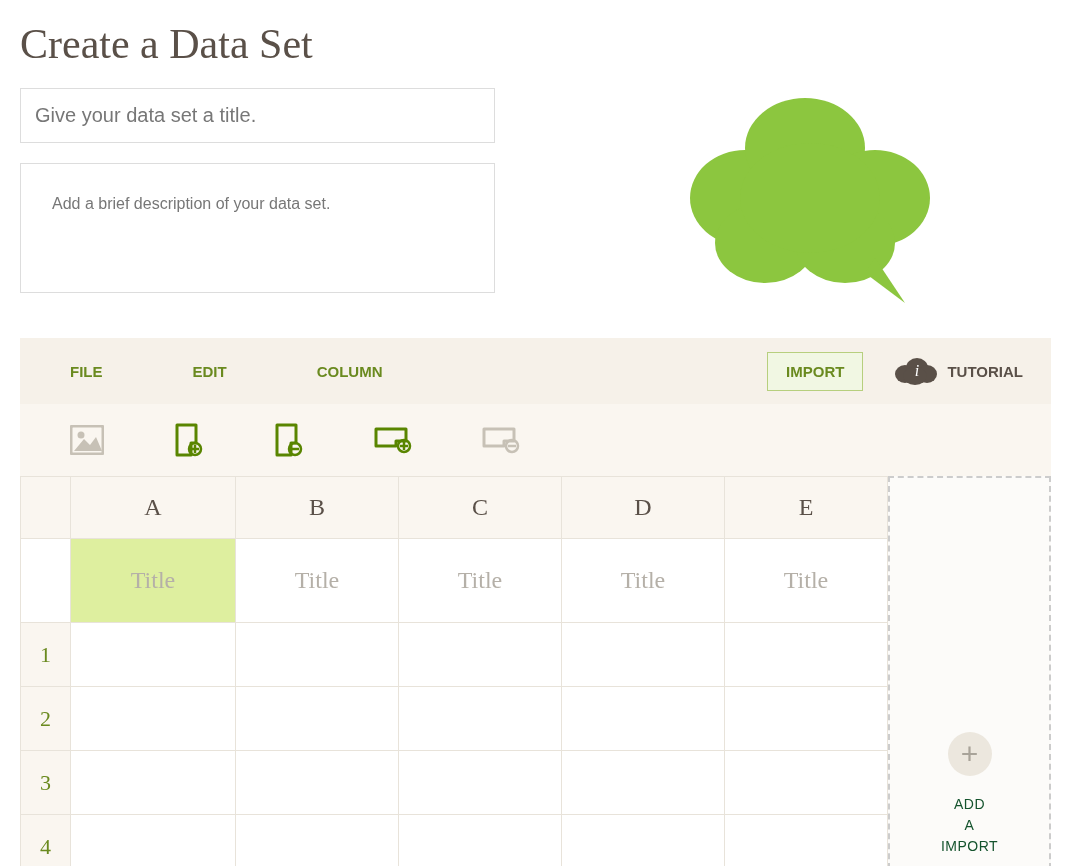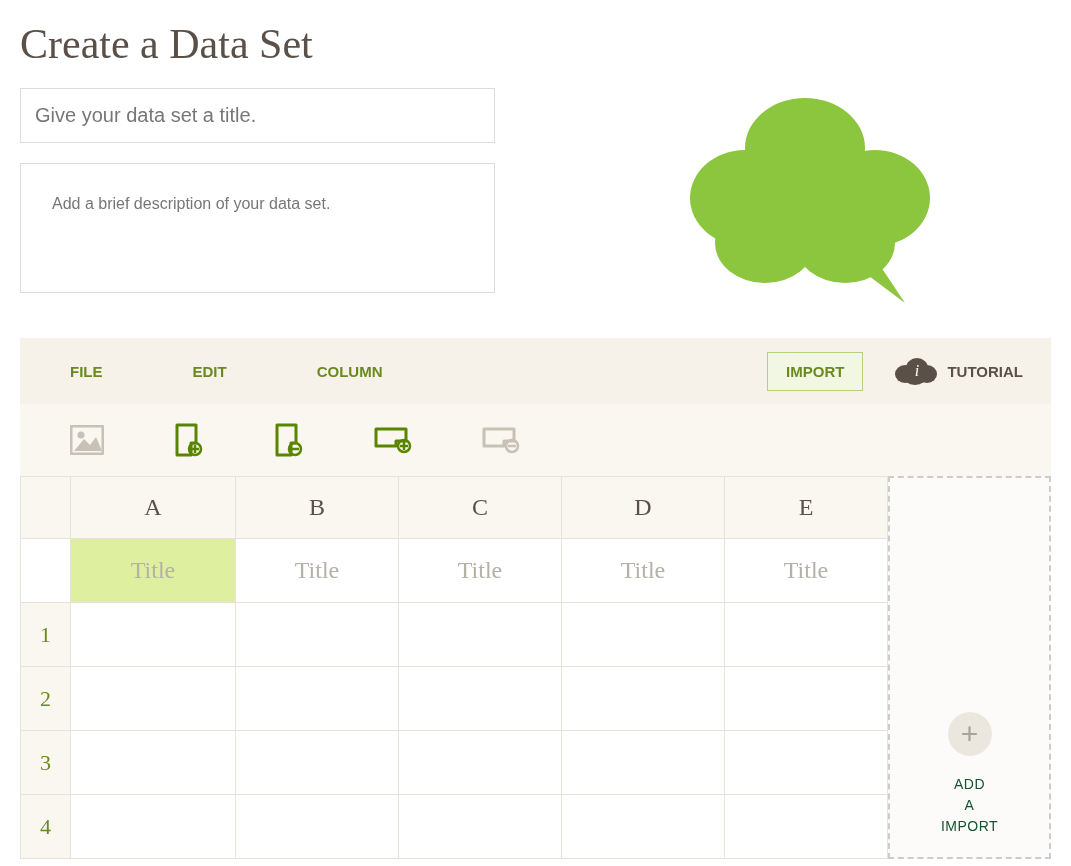--- a/index.html
+++ b/index.html
@@ -157,21 +157,21 @@
   .row-head {
     background: #faf6f0;
     font-size: 22px;
     color: #6a8a1f;
     text-align: center;
     width: 50px;
     height: 64px;
     font-weight: normal;
   }
   .title-row td {
-    height: 64px;
+    height: 84px;
     text-align: center;
     font-size: 24px;
     color: #b5b0a8;
     background: #fff;
   }
   .title-row td.selected {
     background: #deef9f;
   }
   .data-row td {
     height: 64px;

